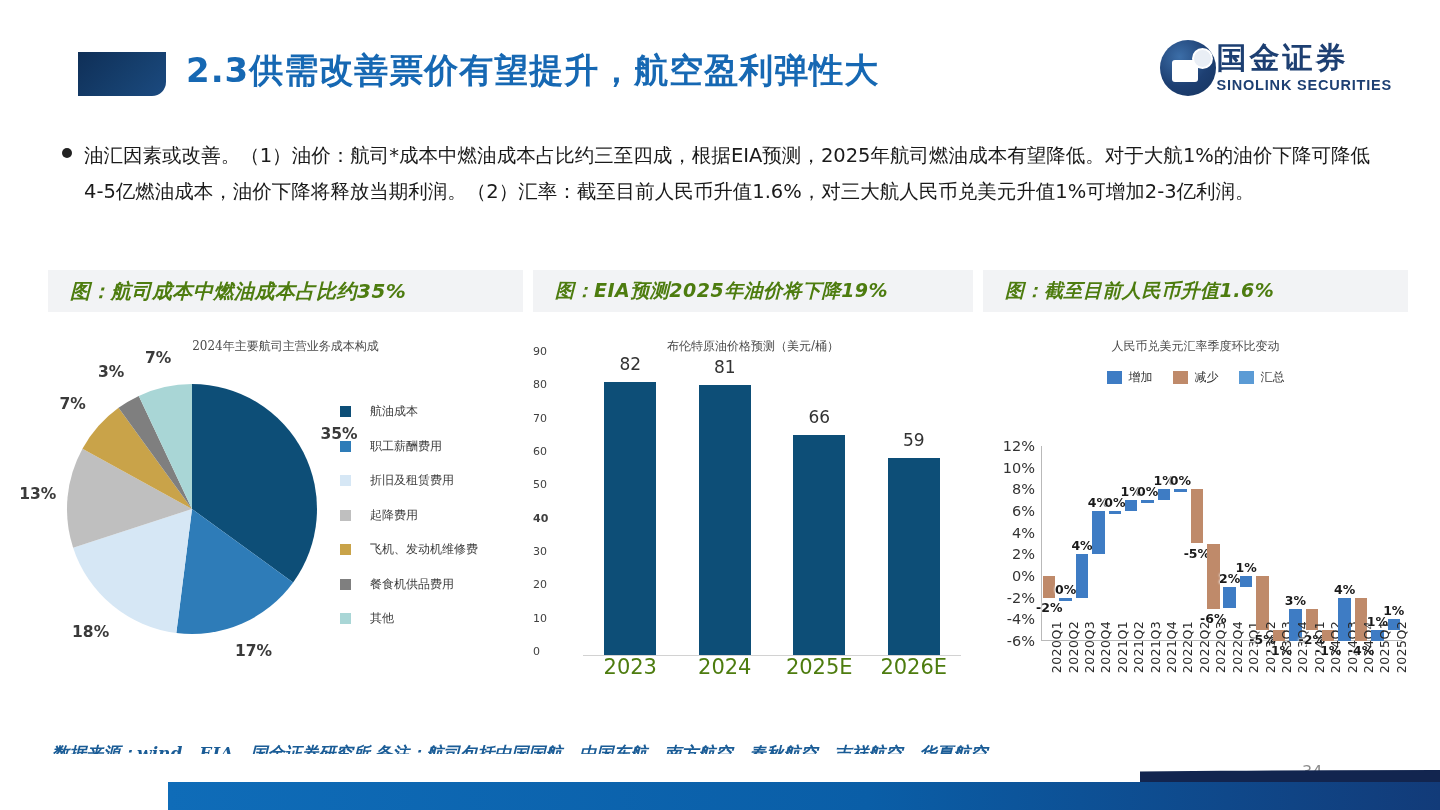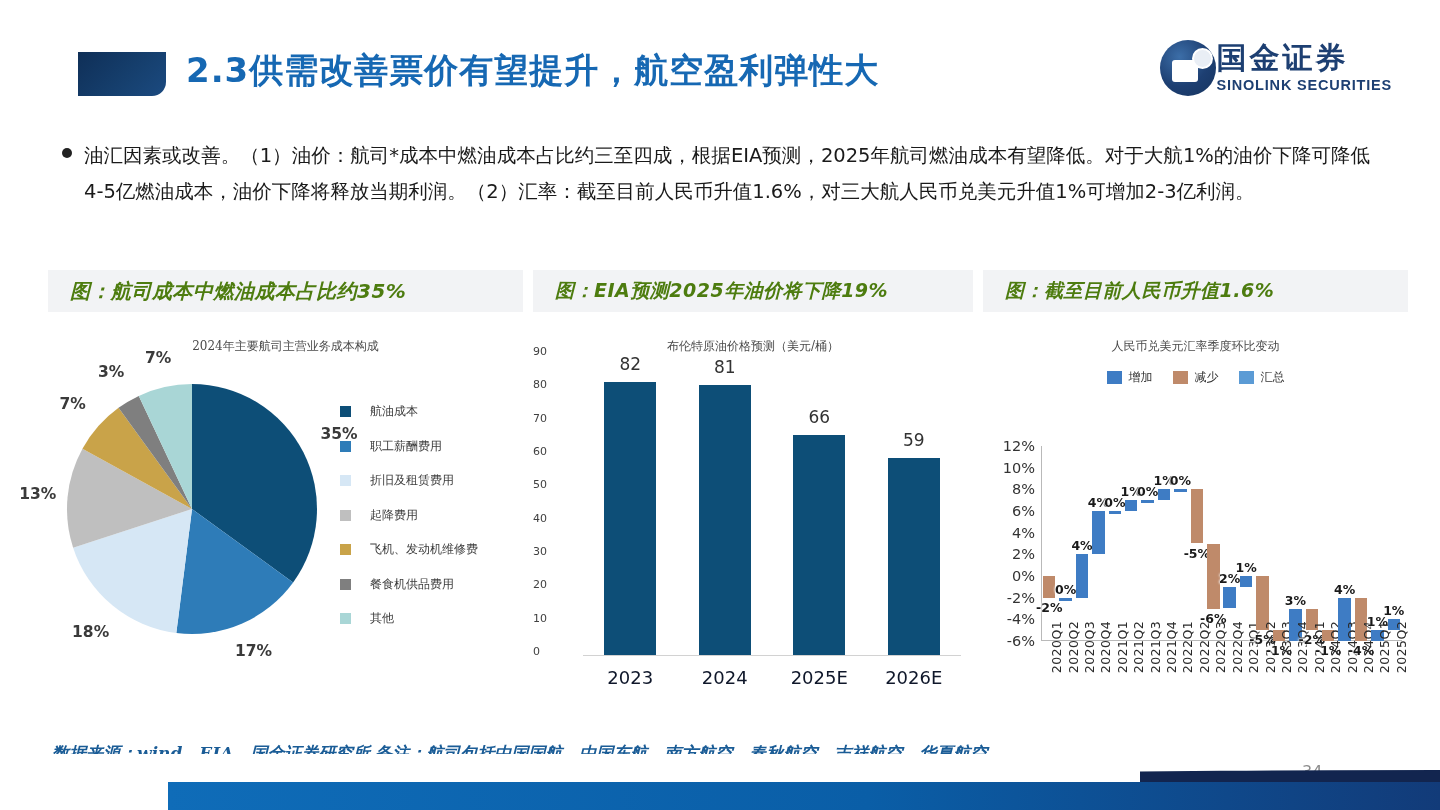--- a/index.html
+++ b/index.html
@@ -101,22 +101,22 @@
   .bar-col{flex:1;position:relative;}
   .bar-col .bar{
     position:absolute;bottom:0;left:50%;transform:translateX(-50%);width:52px;background:#0d4e77;
   }
   .bar-col .val{
     position:absolute;left:50%;transform:translateX(-50%);
     font-size:17px;color:#333;white-space:nowrap;
     font-family:"DejaVu Sans","Liberation Sans",sans-serif;
   }
   .bar-col .cat{
-    position:absolute;top:100%;left:50%;transform:translateX(-50%);margin-top:12px;
-    font-size:18px;color:#0f172a;white-space:nowrap;
+    position:absolute;top:100%;left:50%;transform:translateX(-50%);
+    font-size:21px;color:#4d7c0f;white-space:nowrap;
     font-family:"DejaVu Sans","Liberation Sans",sans-serif;
   }
 
   
   .wf-wrap{position:relative;height:370px;}
   .wf-legend{display:flex;justify-content:center;gap:20px;margin-top:14px;}
   .wf-legend .it{display:flex;align-items:center;gap:7px;}
   .wf-legend .sw{width:15px;height:13px;}
   .wf-legend .lb{
     font-size:12px;color:#333;
@@ -253,21 +253,21 @@
     <div class="card-head">
       <span class="t">图：EIA预测2025年油价将下降19%</span>
     </div>
     <div class="chart-title">布伦特原油价格预测（美元/桶）</div>
     <div class="bar-wrap" id="bar-wrap">
         <div class="bar-ytick" style="left: 0px; top: -10px; width: 38px;">90</div>
         <div class="bar-ytick" style="left: 0px; top: 23.3333px; width: 38px;">80</div>
         <div class="bar-ytick" style="left: 0px; top: 56.6667px; width: 38px;">70</div>
         <div class="bar-ytick" style="left: 0px; top: 90px; width: 38px;">60</div>
         <div class="bar-ytick" style="left: 0px; top: 123.333px; width: 38px;">50</div>
-        <div class="bar-ytick" style="left: 0px; top: 156.667px; width: 38px;">40</div>
+        <div class="bar-ytick" style="left: 0px; top: 156.667px; width: 38px; font-weight: bold;">40</div>
         <div class="bar-ytick" style="left: 0px; top: 190px; width: 38px;">30</div>
         <div class="bar-ytick" style="left: 0px; top: 223.333px; width: 38px;">20</div>
         <div class="bar-ytick" style="left: 0px; top: 256.667px; width: 38px;">10</div>
         <div class="bar-ytick" style="left: 0px; top: 290px; width: 38px;">0</div>
         <div class="bar-axis" style="top: 300px;"></div>
         <div class="bar-plot" style="height: 300px;">
           <div class="bar-col">
             <div class="bar" style="height:273.3333333333333px;background:#0d4e77"></div>
             <div class="val" style="bottom:281.3333333333333px">82</div>
             <div class="cat">2023</div>

